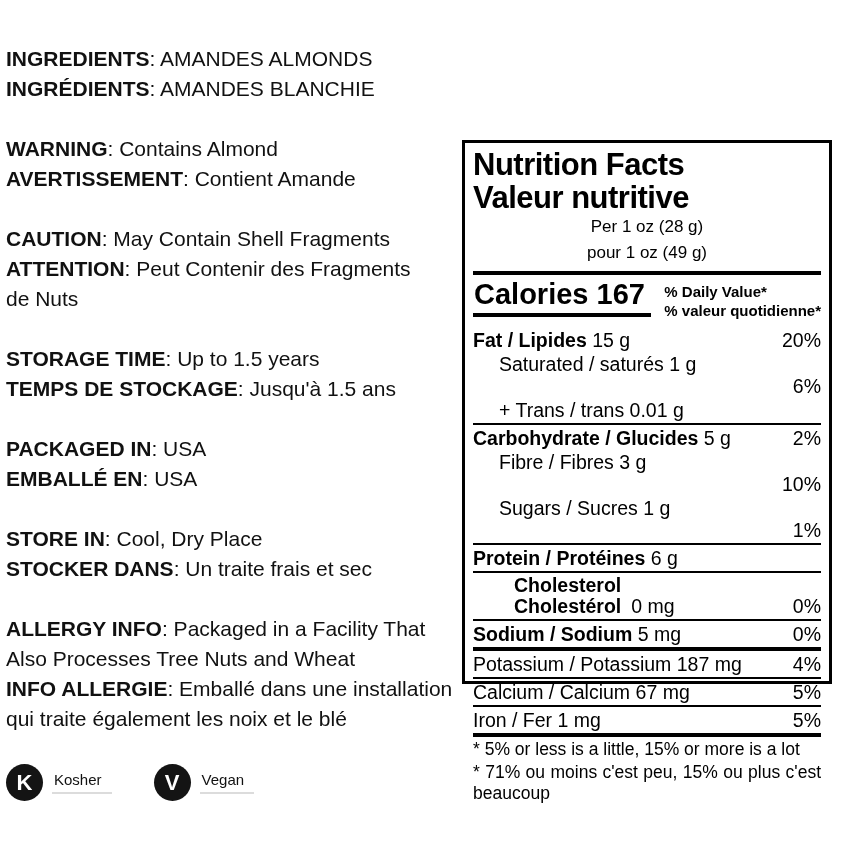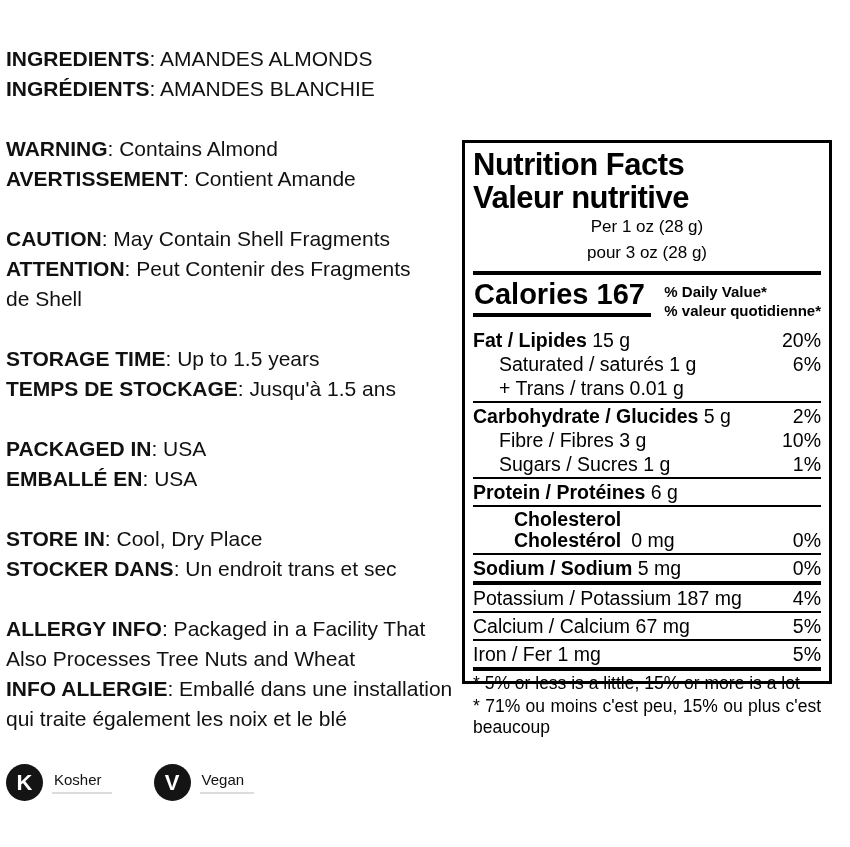--- a/index.html
+++ b/index.html
@@ -34,21 +34,21 @@
   .cal-left { font-weight:bold; font-size:29px; line-height:32px;
               border-bottom:4px solid #000; padding:0 6px 3px 1px; align-self:flex-start; }
   .dv-head { margin-left:auto; font-weight:bold;
              font-size:15px; line-height:19px; padding-top:4px; }
 
   .nrow { display:flex; align-items:flex-start; font-size:19.5px; line-height:22px; padding:1px 0; }
   .nrow .nm { font-weight:normal; }
   .nrow .nm.bold { font-weight:bold; }
   .nrow .amt { font-weight:normal; }
   .nrow .pct { margin-left:auto; text-align:right; }
-  .nrow.indent { padding-left:26px; }
+  .nrow.indent { padding-left:26px;flex-direction:column; }
 
   .nrow.chol { align-items:flex-end;margin-left:41px; }
   .chol-names { display:flex; flex-direction:column; }
   .chol-names .nm { font-weight:bold; line-height:21px; }
   .chol-amt { margin-left:10px; }
 
   .foot { font-size:17.5px; line-height:21px; margin-top:2px; }
   .foot .bold { font-weight:normal; }
   .foot.justify { text-align:justify; }
 </style>
@@ -63,36 +63,36 @@
   </div>
 
   <div class="section">
     <div class="tline"><span class="lbl">WARNING</span><span>: Contains Almond</span></div>
     <div class="tline"><span class="lbl">AVERTISSEMENT</span><span>: Contient Amande</span></div>
   </div>
 
   <div class="section">
     <div class="tline"><span class="lbl">CAUTION</span><span>: May Contain Shell Fragments</span></div>
     <div class="tline"><span class="lbl">ATTENTION</span><span>: Peut Contenir des Fragments</span></div>
-    <div class="tline"><span class="lbl"></span><span>de Shell</span></div>
+    <div class="tline"><span class="lbl"></span><span>de Nuts</span></div>
   </div>
 
   <div class="section">
     <div class="tline"><span class="lbl">STORAGE TIME</span><span>: Up to 1.5 years</span></div>
     <div class="tline"><span class="lbl">TEMPS DE STOCKAGE</span><span>: Jusqu'à 1.5 ans</span></div>
   </div>
 
   <div class="section">
     <div class="tline"><span class="lbl">PACKAGED IN</span><span>: USA</span></div>
     <div class="tline"><span class="lbl">EMBALLÉ EN</span><span>: USA</span></div>
   </div>
 
   <div class="section">
     <div class="tline"><span class="lbl">STORE IN</span><span>: Cool, Dry Place</span></div>
-    <div class="tline"><span class="lbl">STOCKER DANS</span><span>: Un endroit trans et sec</span></div>
+    <div class="tline"><span class="lbl">STOCKER DANS</span><span>: Un traite frais et sec</span></div>
   </div>
 
   <div class="section">
     <div class="tline"><span class="lbl">ALLERGY INFO</span><span>: Packaged in a Facility That</span></div>
     <div class="tline"><span class="lbl"></span><span>Also Processes Tree Nuts and Wheat</span></div>
     <div class="tline"><span class="lbl">INFO ALLERGIE</span><span>: Emballé dans une installation</span></div>
     <div class="tline"><span class="lbl"></span><span>qui traite également les noix et le blé</span></div>
   </div>
 
   <div class="badges">
@@ -106,21 +106,21 @@
     </div>
   </div>
 
 </div>
 
 <div class="nf-panel">
 
   <div class="nf-title">Nutrition Facts</div>
   <div class="nf-title">Valeur nutritive</div>
   <div class="nf-serving">Per 1 oz (28 g)</div>
-  <div class="nf-serving">pour 3 oz (28 g)</div>
+  <div class="nf-serving">pour 1 oz (49 g)</div>
 
   <div class="bar"></div>
 
   <div class="cal-block">
     <div class="cal-left"><span>Calories</span> <span>167</span></div>
     <div class="dv-head">
       <div>% Daily Value*</div>
       <div>% valeur quotidienne*</div>
     </div>
   </div>

